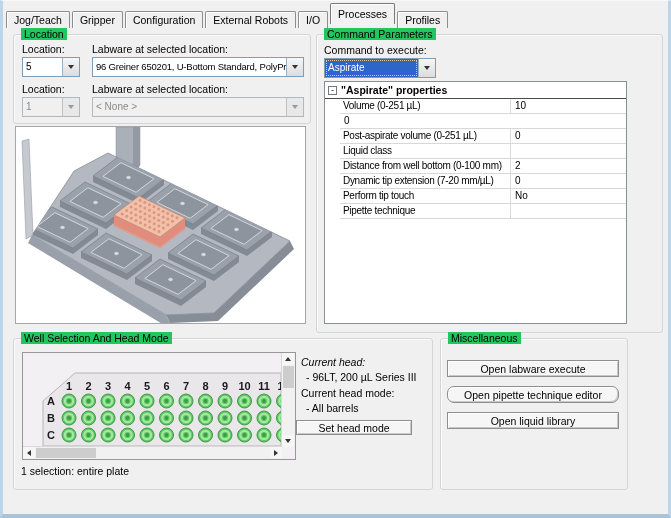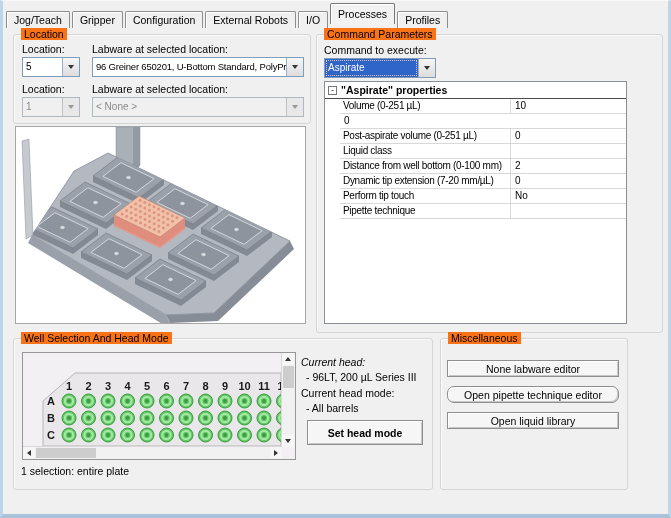--- a/index.html
+++ b/index.html
@@ -12,21 +12,21 @@
   .tabbar{position:absolute;left:3px;top:2px;height:22px;white-space:nowrap;}
   .tab{display:inline-block;vertical-align:bottom;height:16px;line-height:16px;padding:0 7px;
        margin-right:2px;font-size:10.5px;color:#000;background:#f0f0f0;
        border:1px solid #8d8d8d;border-bottom:none;border-radius:2px 2px 0 0;
        box-shadow:inset 1px 1px 0 #ffffff;position:relative;top:4px;cursor:default;}
   .tab.active{top:0;height:20px;line-height:20px;z-index:3;background:#f2f2f2;
        border-color:#7a7a7a;box-shadow:inset 1px 1px 0 #ffffff,0 2px 0 #f2f2f2;}
   
   .group{position:absolute;border:1px solid #d5d5d5;border-radius:3px;
          box-shadow:inset 1px 1px 0 rgba(255,255,255,.7);}
-  .gtitle{position:absolute;top:-7px;left:7px;background:#f97316;padding:0 3px;
+  .gtitle{position:absolute;top:-7px;left:7px;background:#22c55e;padding:0 3px;
           font-size:10.5px;color:#000;white-space:nowrap;}
   .lbl{position:absolute;font-size:10.5px;color:#000;white-space:nowrap;}
   
   .combo{position:absolute;height:20px;box-sizing:border-box;background:#fff;
          border:1px solid #7f9db9;display:flex;align-items:stretch;}
   .combo .val{flex:1;font-size:10px;line-height:18px;padding:0 3px;white-space:nowrap;
               overflow:hidden;color:#000;}
   .combo .cbtn{width:16px;background:linear-gradient(#f6f6f6,#dcdcdc);border-left:1px solid #9ab0c6;
               display:flex;align-items:center;justify-content:center;}
   .combo .arr{width:0;height:0;border-left:3.5px solid transparent;border-right:3.5px solid transparent;
@@ -485,25 +485,25 @@
           </div>
       </div>
     </div>
 
     <span class="status-text" style="left:7px;top:126px;">1 selection: entire plate</span>
 
     <span class="headline" style="left:287px;top:17px;font-style:italic;">Current head:</span>
     <span class="headline" style="left:292px;top:32px;">- 96LT, 200 µL Series III</span>
     <span class="headline" style="left:287px;top:48px;">Current head mode:</span>
     <span class="headline" style="left:292px;top:63px;">- All barrels</span>
-    <div class="btn" style="left:293px;top:81px;width:116px;height:25px;font-weight:bold;">Set head mode</div>
+    <div class="btn" style="left:282px;top:81px;width:116px;height:15px;">Set head mode</div>
   </div>
 
   <div class="group" style="left:437px;top:337px;width:186px;height:150px;">
     <span class="gtitle">Miscellaneous</span>
     <div id="miscBtns">
-        <div class="btn" style="left: 6px; width: 172px; height: 17px; top: 21px;">None labware editor</div>
+        <div class="btn" style="left: 6px; width: 172px; height: 17px; top: 21px;">Open labware execute</div>
         <div class="btn" style="left: 6px; width: 172px; height: 17px; top: 47px; border-radius: 7px;">Open pipette technique editor</div>
         <div class="btn" style="left: 6px; width: 172px; height: 17px; top: 73px;">Open liquid library</div>
       </div>
   </div>
 
 </div>
 
 </body></html>

